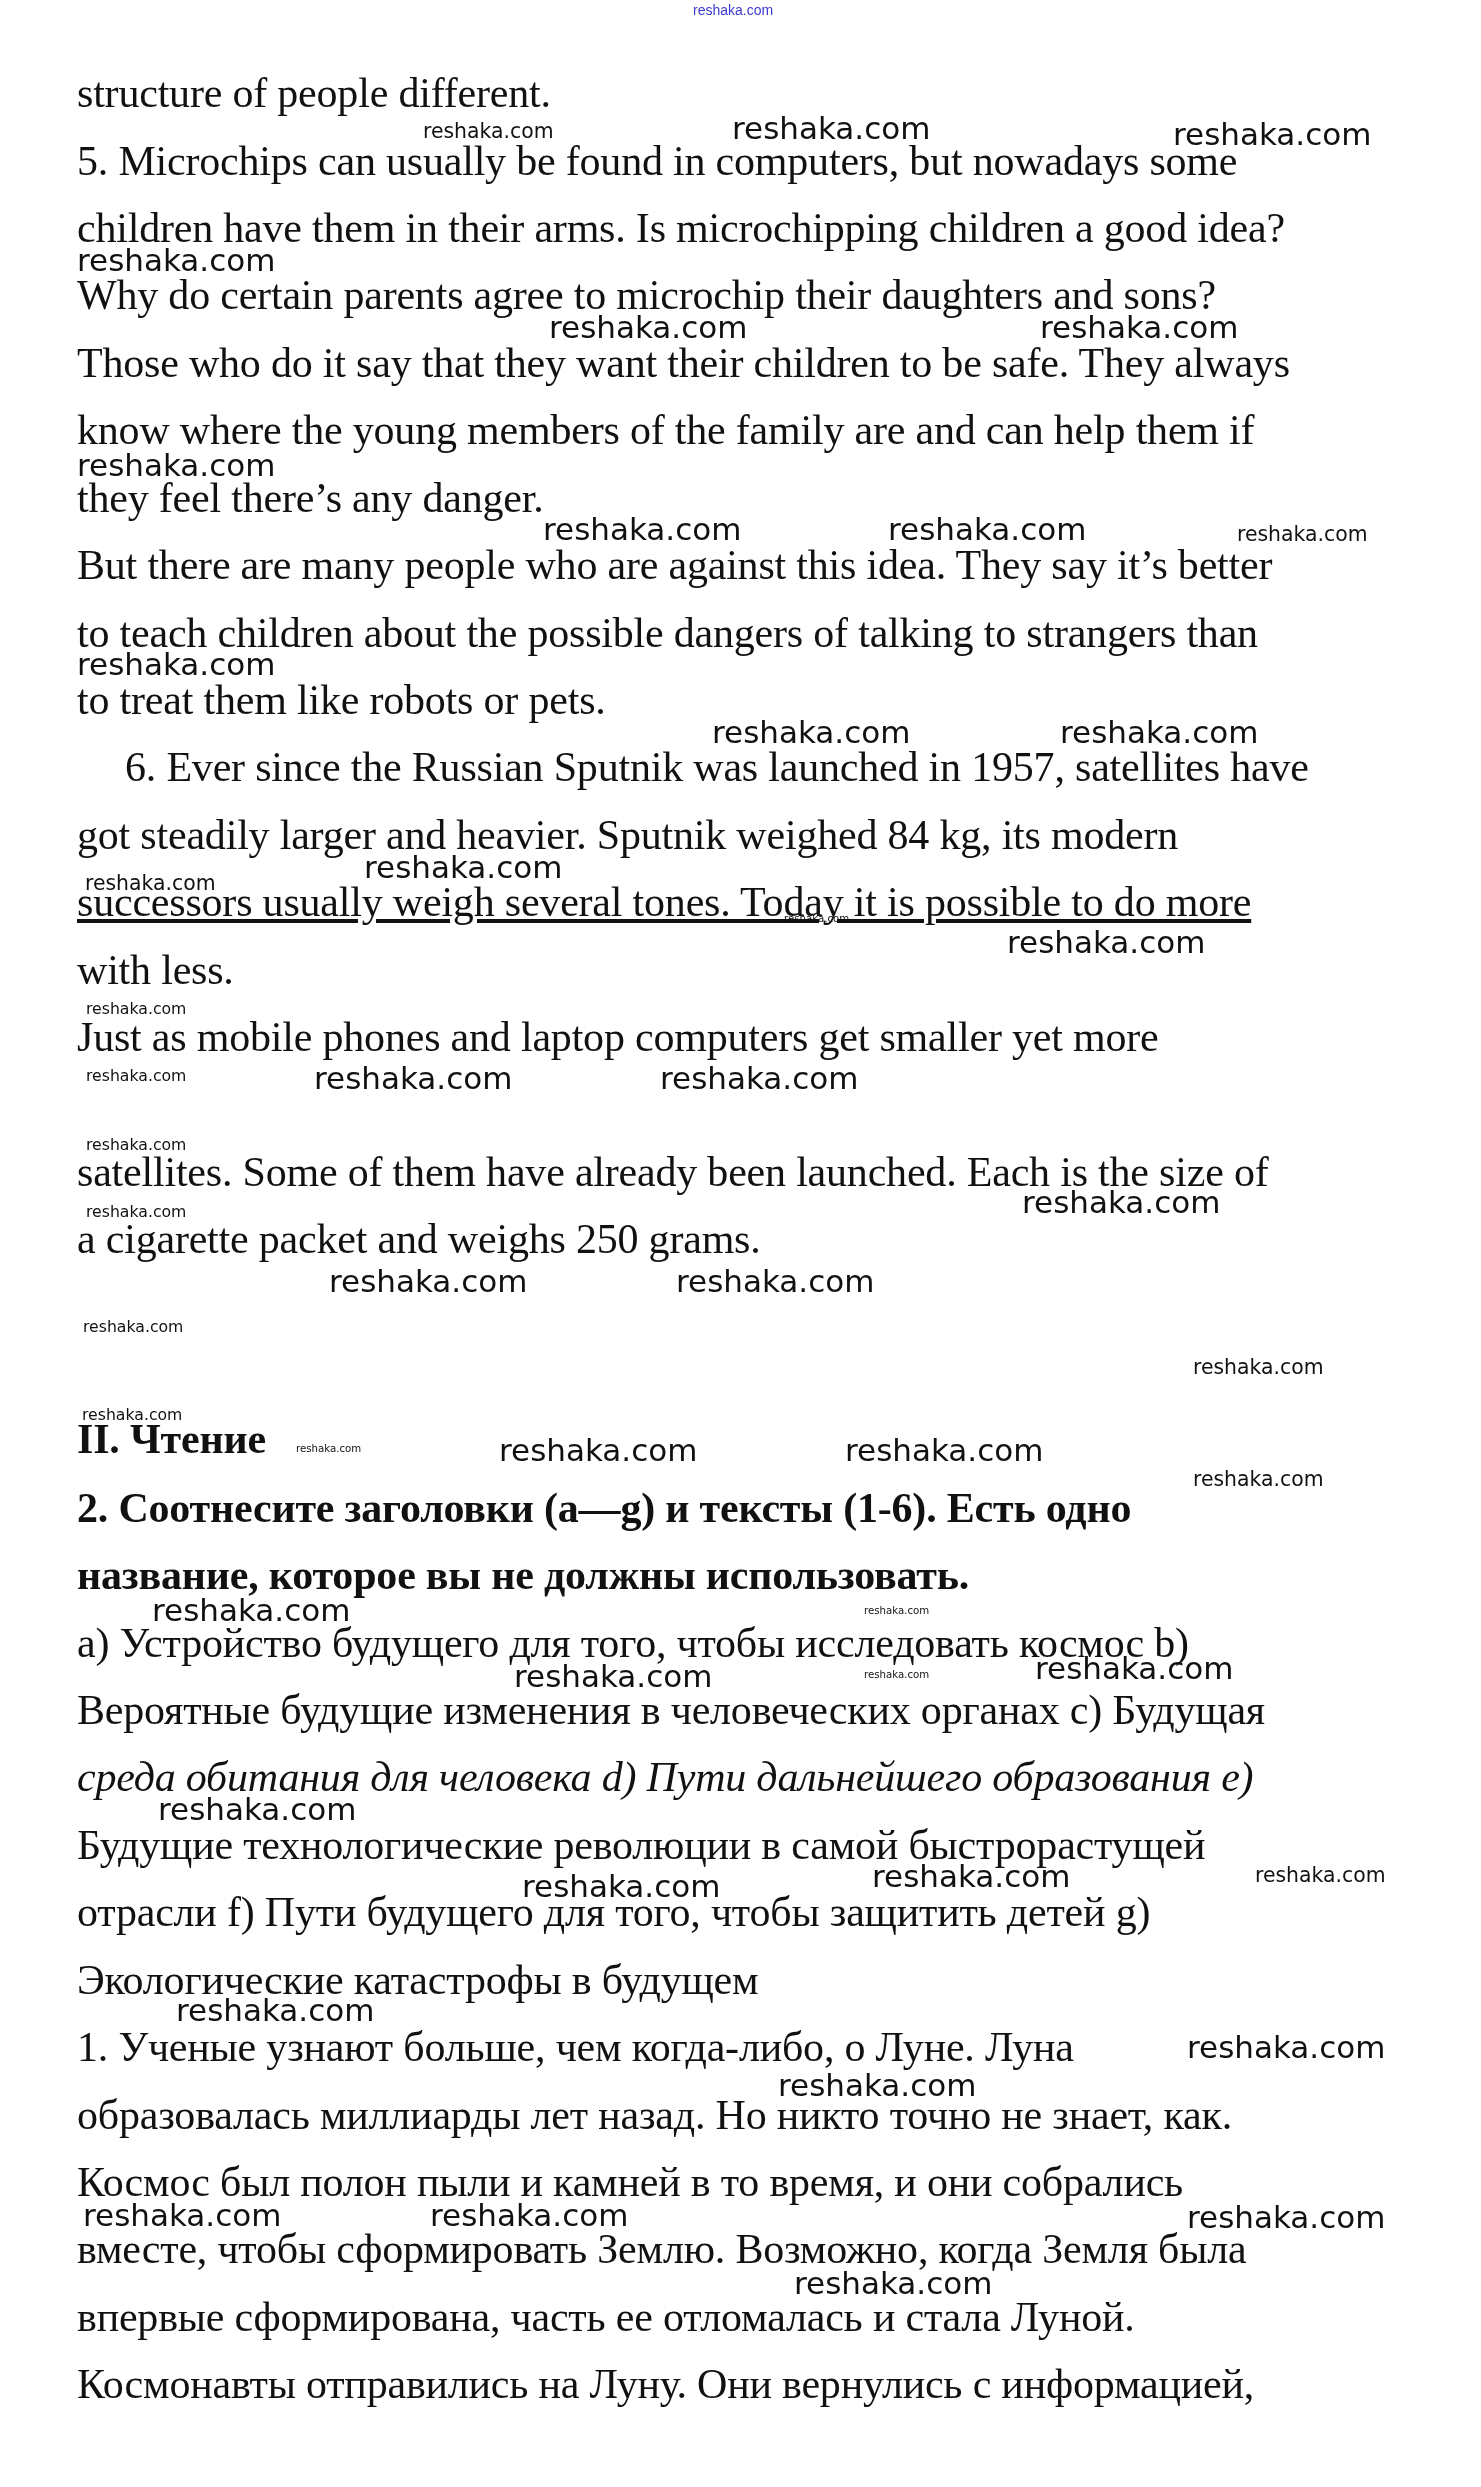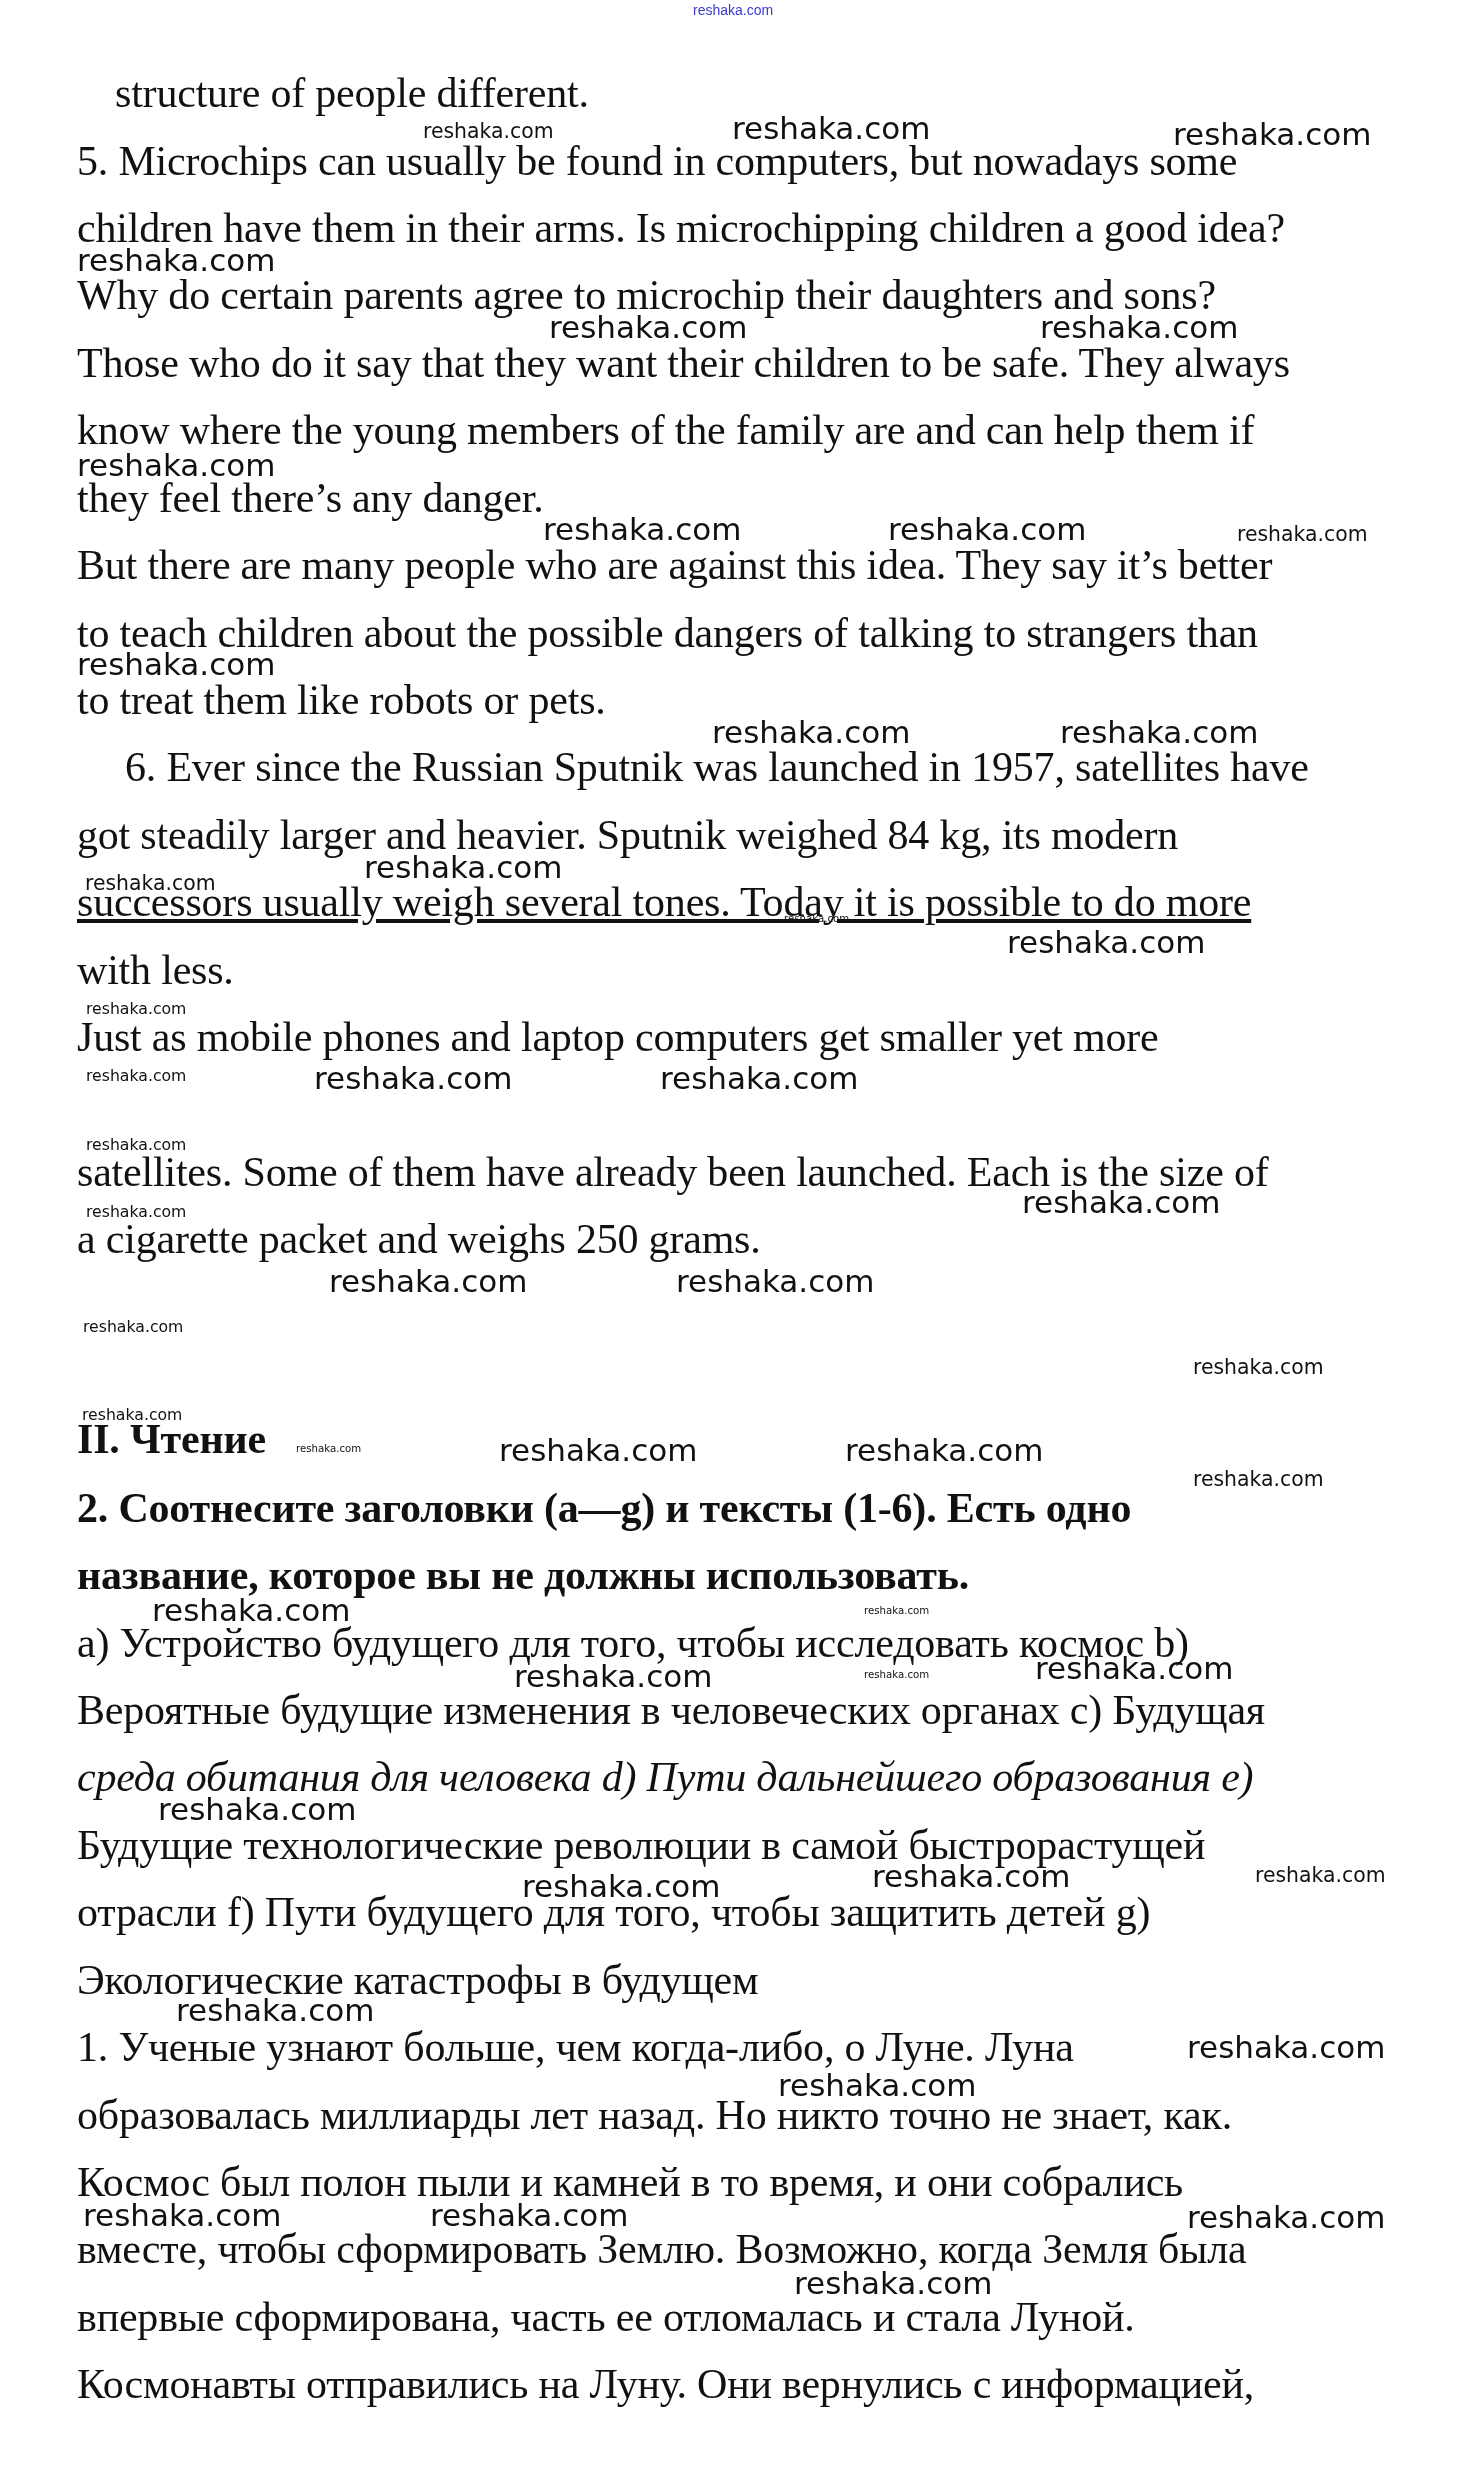--- a/index.html
+++ b/index.html
@@ -22,21 +22,21 @@
   .wm-xxs { font-size:10.2px; }
   .wm-top { font-family:"Liberation Sans",sans-serif; font-size:14px; color:#3a3ad0; }
 </style>
 </head>
 <body>
 
 <div class="page">
 
   <div class="wm wm-top" style="left:693px; top:3.1px;">reshaka.com</div>
 
-  <div class="line" style="top:72px;margin-left:38px;">structure of people different.</div>
+  <div class="line" style="top:72px;">structure of people different.</div>
   <div class="line" style="top:140px;">5. Microchips can usually be found in computers, but nowadays some</div>
   <div class="line" style="top:207px;">children have them in their arms. Is microchipping children a good idea?</div>
   <div class="line" style="top:274px;">Why do certain parents agree to microchip their daughters and sons?</div>
   <div class="line" style="top:342px;">Those who do it say that they want their children to be safe. They always</div>
   <div class="line" style="top:409px;">know where the young members of the family are and can help them if</div>
   <div class="line" style="top:477px;">they feel there’s any danger.</div>
   <div class="line" style="top:544px;">But there are many people who are against this idea. They say it’s better</div>
   <div class="line" style="top:612px;">to teach children about the possible dangers of talking to strangers than</div>
   <div class="line" style="top:679px;">to treat them like robots or pets.</div>
   <div class="line" style="top:746px;margin-left:48px;">6. Ever since the Russian Sputnik was launched in 1957, satellites have</div>

